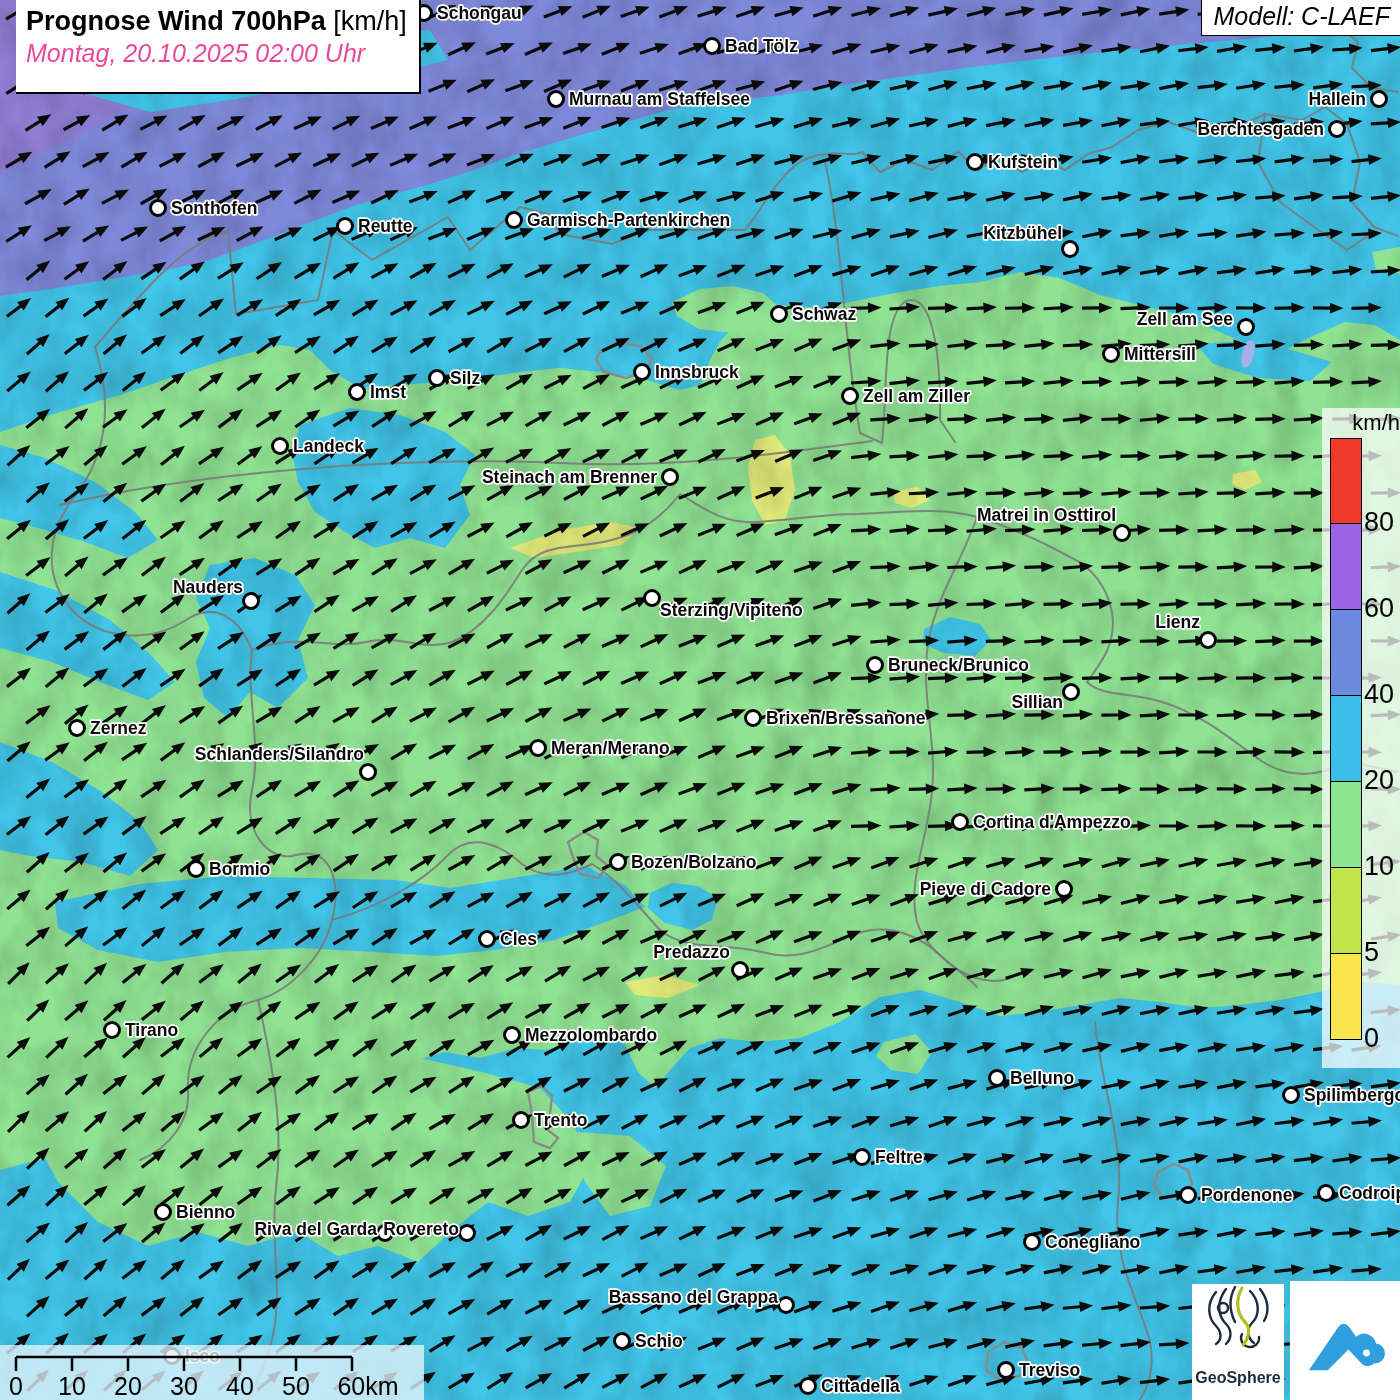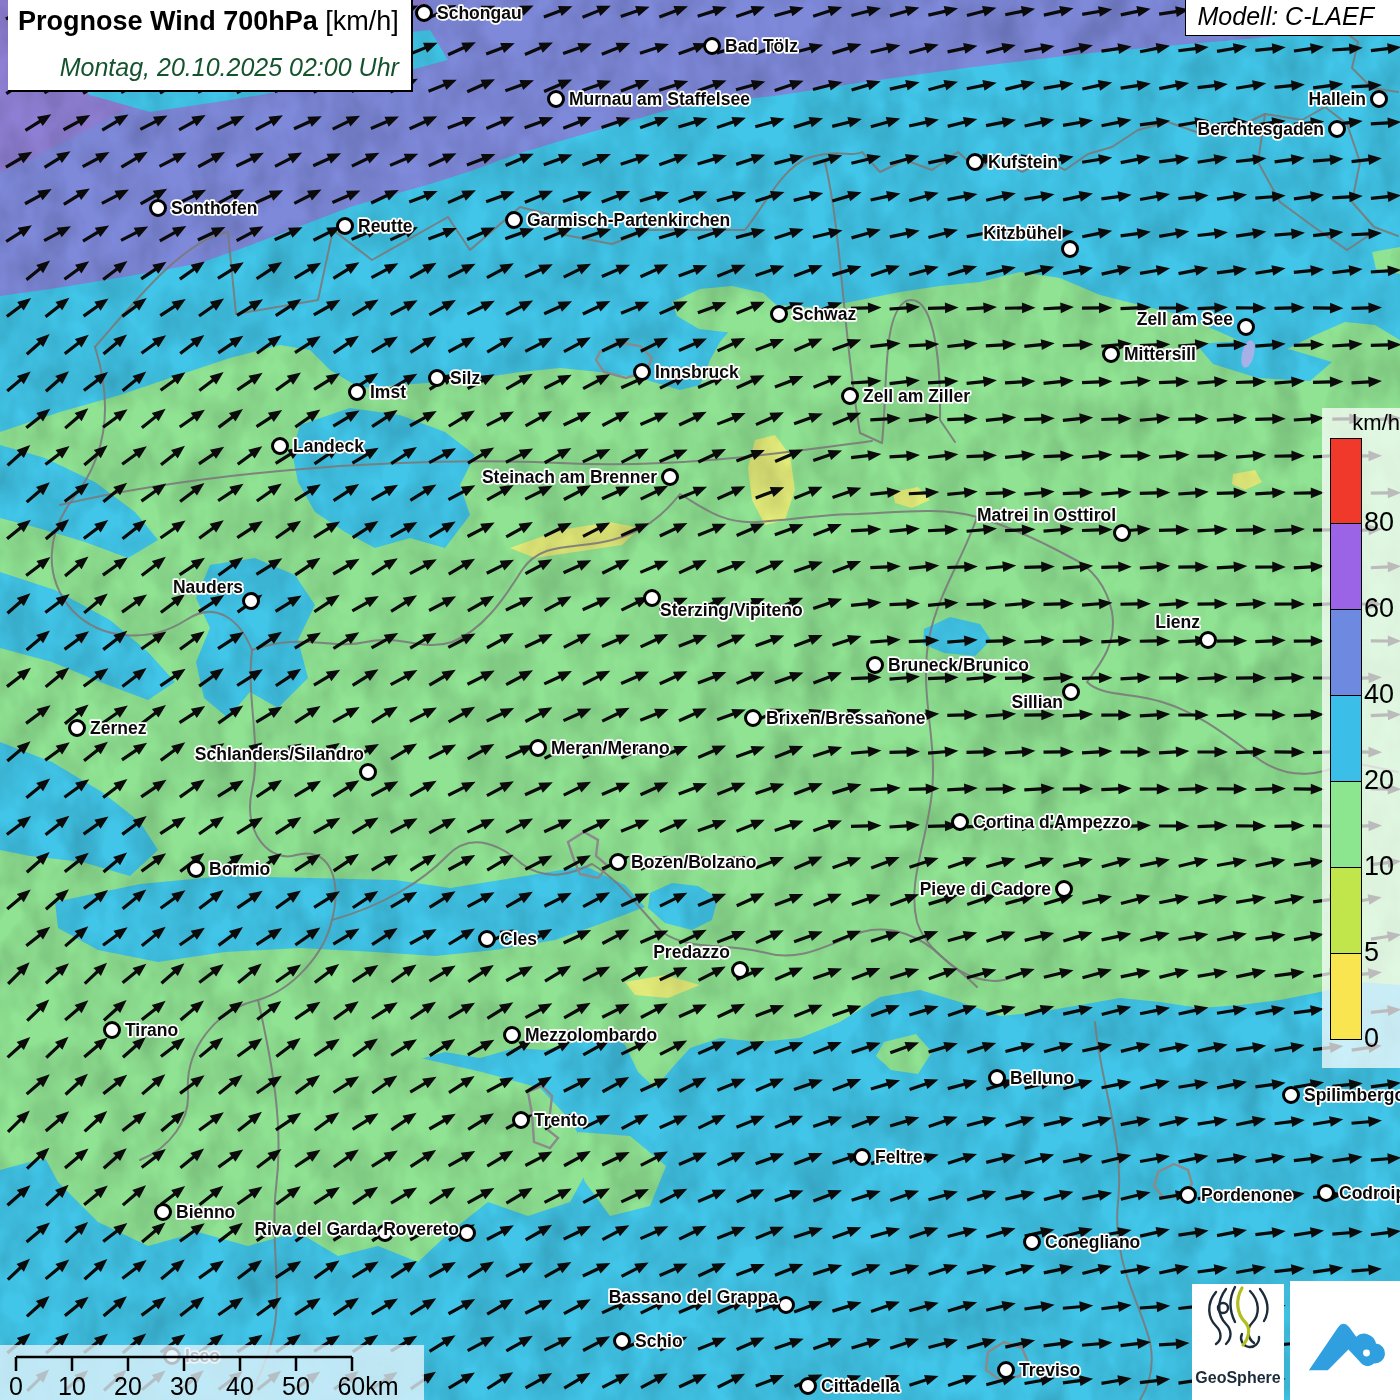--- a/index.html
+++ b/index.html
@@ -1,28 +1,28 @@
 <!DOCTYPE html>
 <html><head>
 <meta charset="utf-8">
 <style>
   html,body{margin:0;padding:0;}
   body{width:1400px;height:1400px;position:relative;overflow:hidden;
        font-family:"Liberation Sans", sans-serif;background:#41c5e8;}
   #map{position:absolute;left:0;top:0;z-index:0;}
   .overlay{position:absolute;z-index:3;}
   
-  .titlebox{left:8px;top:0;background:#ffffff;border:2px solid #000;border-left:none;border-top:none;
-            padding:6px 12px 8px 10px;}
+  .titlebox{left:16px;top:0;background:#ffffff;border:2px solid #000;border-left:none;border-top:none;
+            padding:6px 12px 24px 10px;}
   .titlebox .t1{font-size:27px;color:#000;white-space:nowrap;}
   .titlebox .t1 .b{font-weight:bold;}
-  .titlebox .t2{font-size:25px;font-style:italic;color:#14532d;margin-top:16px;white-space:nowrap;text-align:right;}
+  .titlebox .t2{font-size:25px;font-style:italic;color:#ec4899;margin-top:2px;white-space:nowrap;}
   
   .modelbox{right:0;top:0;background:#ffffff;border:1px solid #000;border-right:none;border-top:none;
-            padding:2px 26px 4px 12px;font-size:25px;font-style:italic;color:#000;white-space:nowrap;}
+            padding:2px 10px 4px 12px;font-size:25px;font-style:italic;color:#000;white-space:nowrap;}
   
   .legend{left:1322px;top:408px;width:78px;height:660px;background:rgba(255,255,255,0.72);}
   .legend .lt{position:absolute;top:2px;left:0;width:100%;text-align:right;font-size:22px;color:#000;}
   .legend .bar{position:absolute;left:8px;top:30px;width:32px;}
   .legend .seg{width:32px;height:86px;border:1px solid #000;box-sizing:border-box;border-top:none;}
   .legend .seg:first-child{border-top:1px solid #000;}
   .legend .lab{position:absolute;left:42px;width:40px;font-size:27px;color:#000;line-height:1;}
   
   .scalebar{left:0;top:1345px;width:424px;height:55px;background:rgba(228,243,251,0.78);}
   

